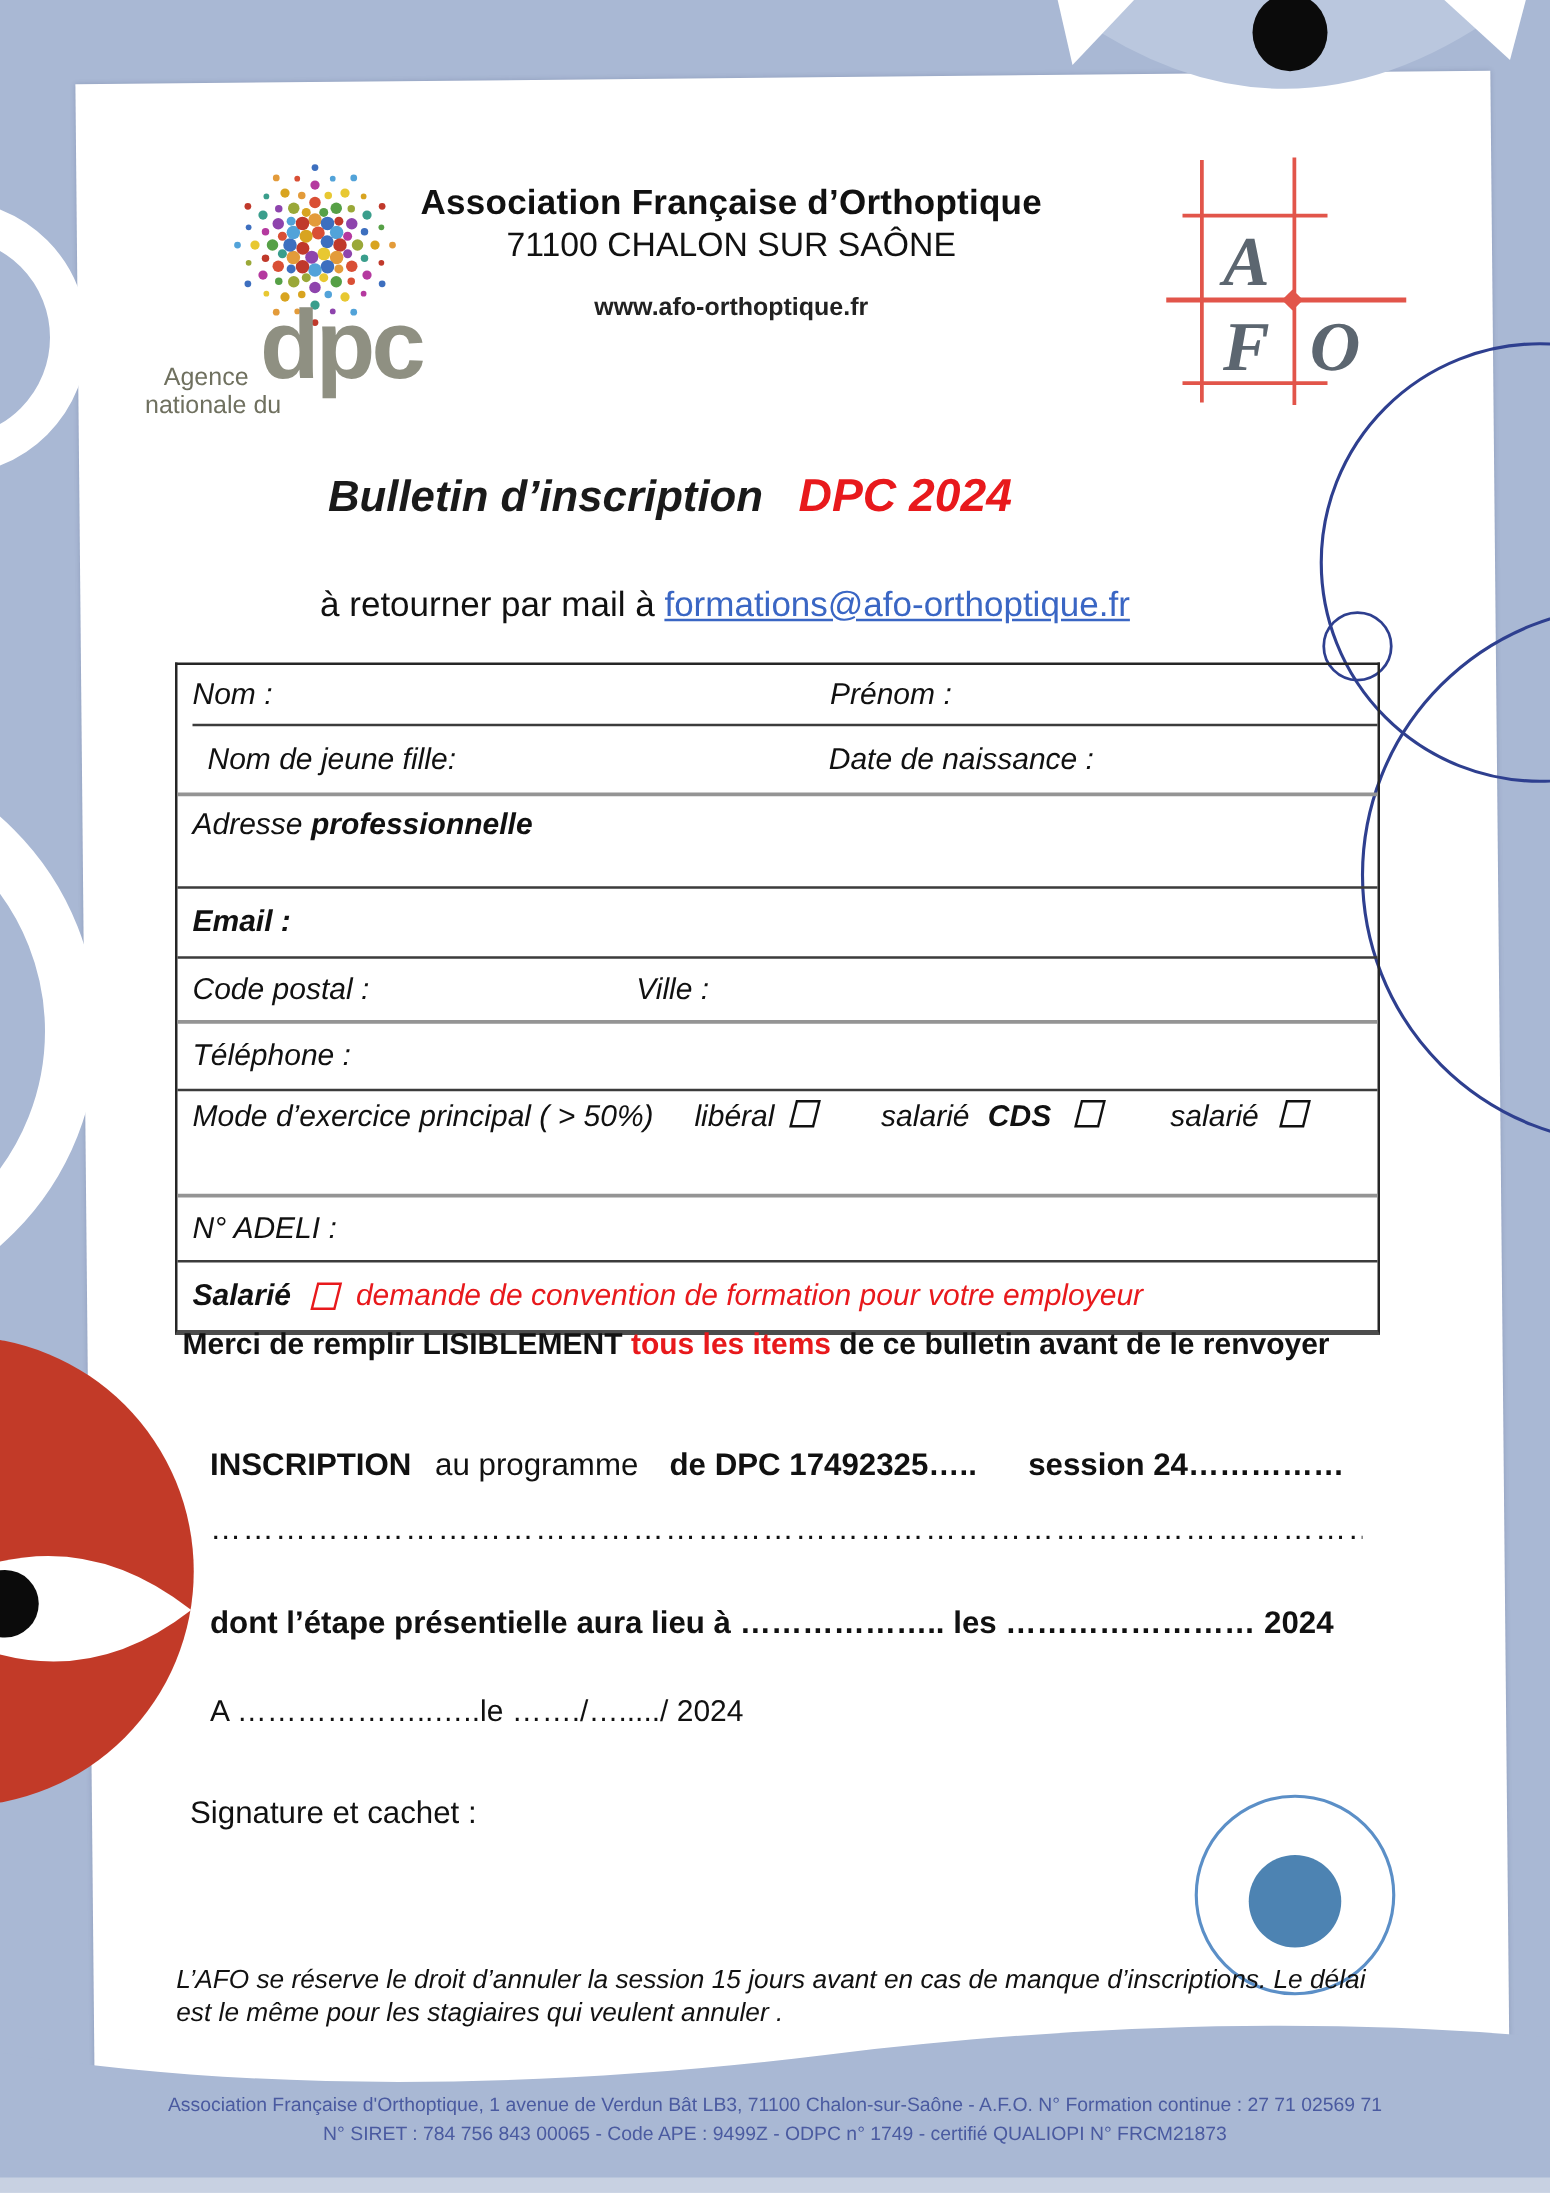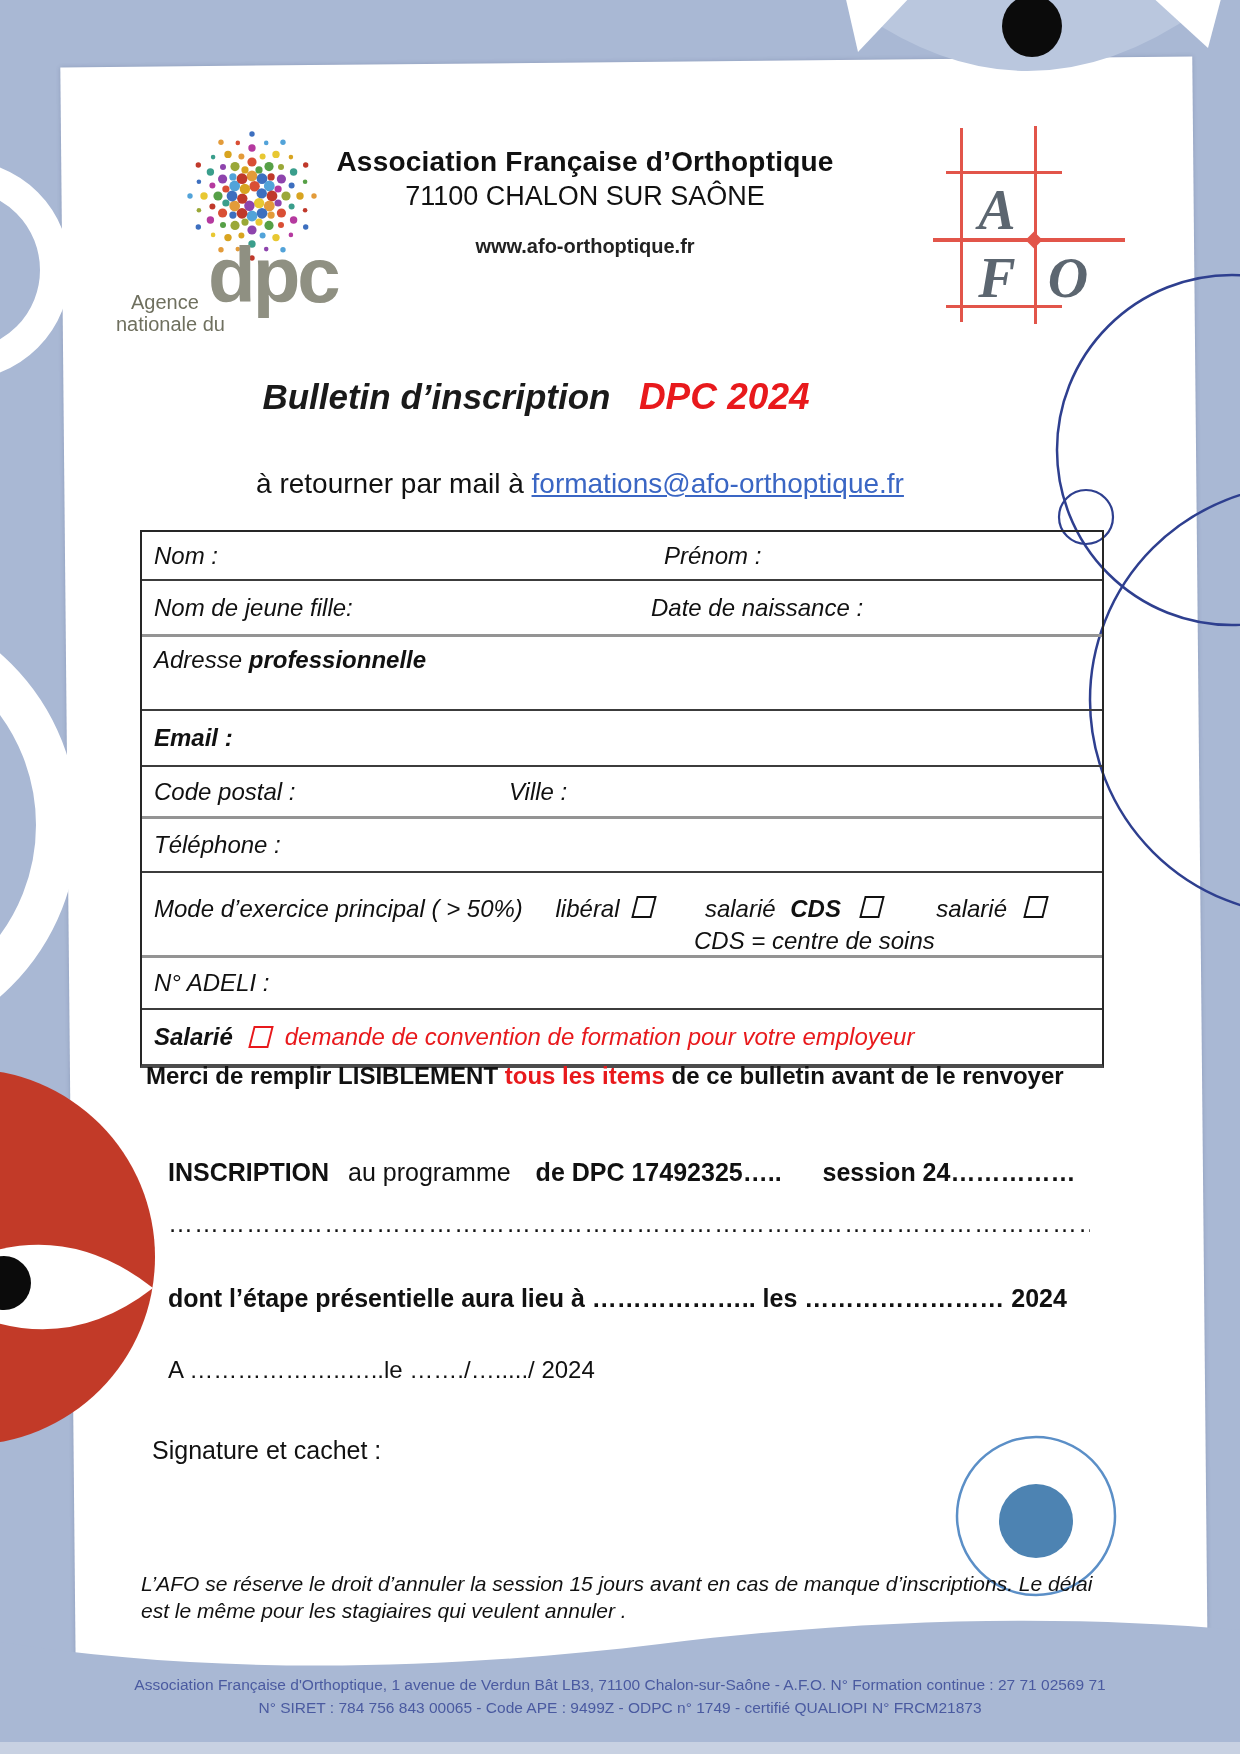--- a/index.html
+++ b/index.html
@@ -46,30 +46,30 @@
   #title-line{left:0; top:376px; width:1072px; text-align:center; z-index:2;font-style:italic;}
   #title-main{font-size:35px; font-weight:bold; color:#1a1a1a;}
   #title-edition{font-size:37px; font-weight:bold; color:#e8191c; margin-left:24px;}
   #mail-line{left:0; top:468px; width:1240px; text-align:center; z-index:2; font-size:28px; transform:translateX(-40px);}
   #mail-link{color:#3a66c4; text-decoration:underline; cursor:pointer;}
   
   #form-table{left:140px; top:530px; width:960px; border:2.5px solid #262626; border-bottom:4px solid #4c4c4c; z-index:2; background:transparent;}
   .trow{position:relative; display:flex; align-items:center; padding-left:12px; font-style:italic; font-size:24px; border-top:2px solid #3c3c3c;}
   .trow:first-child{border-top:none;}
   .trow.sep-gray{border-top:3px solid #949494;}
-  .h47{height:47px;} .h53{height:53px;} .h63{height:63px;} .h49{height:49px;}
+  .h47{height:47px;} .h53{height:53px;margin-left:12px;} .h63{height:63px;} .h49{height:49px;}
   .h54{height:54px;} .h52{height:52px;} .h75{height:75px;} .h50{height:50px;}
   .c2-row1{position:absolute; left:522px;}
   .c2-row2{position:absolute; left:509px;}
   .c2-row4{position:absolute; left:367px;}
   .row3-cell{align-items:flex-start; padding-top:9px;}
   .bold{font-weight:bold;}
   .cb{display:inline-block; width:16px; height:18px; border:2.5px solid #111; transform:skewX(-14deg); vertical-align:-1px;}
   .cb-red{border-color:#e8191c;}
-  #row7{flex-direction:column; align-items:flex-start; justify-content:flex-end; padding-top:7px;}
+  #row7{align-items:flex-start; justify-content:space-between; padding-top:7px;}
   #row7 .line1{white-space:nowrap;}
   #row7 .line2{margin-left:540px; margin-top:4px;}
   .gap8{margin-left:8px;} .gap12{margin-left:12px;} .gap14{margin-left:14px;}
   .gap18{margin-left:18px;} .gap26{margin-left:26px;} .gap44{margin-left:44px;} .gap48{margin-left:48px;}
   .red-italic{color:#e8191c;}
   
   #notice{left:146px; top:1062px; width:940px; font-size:24px; font-weight:bold; z-index:2;}
   #notice .red{color:#e8191c;}
   #inscription{left:168px; top:1158px; width:940px; font-size:25px; z-index:2;}
   #insc-line1{white-space:nowrap;}

